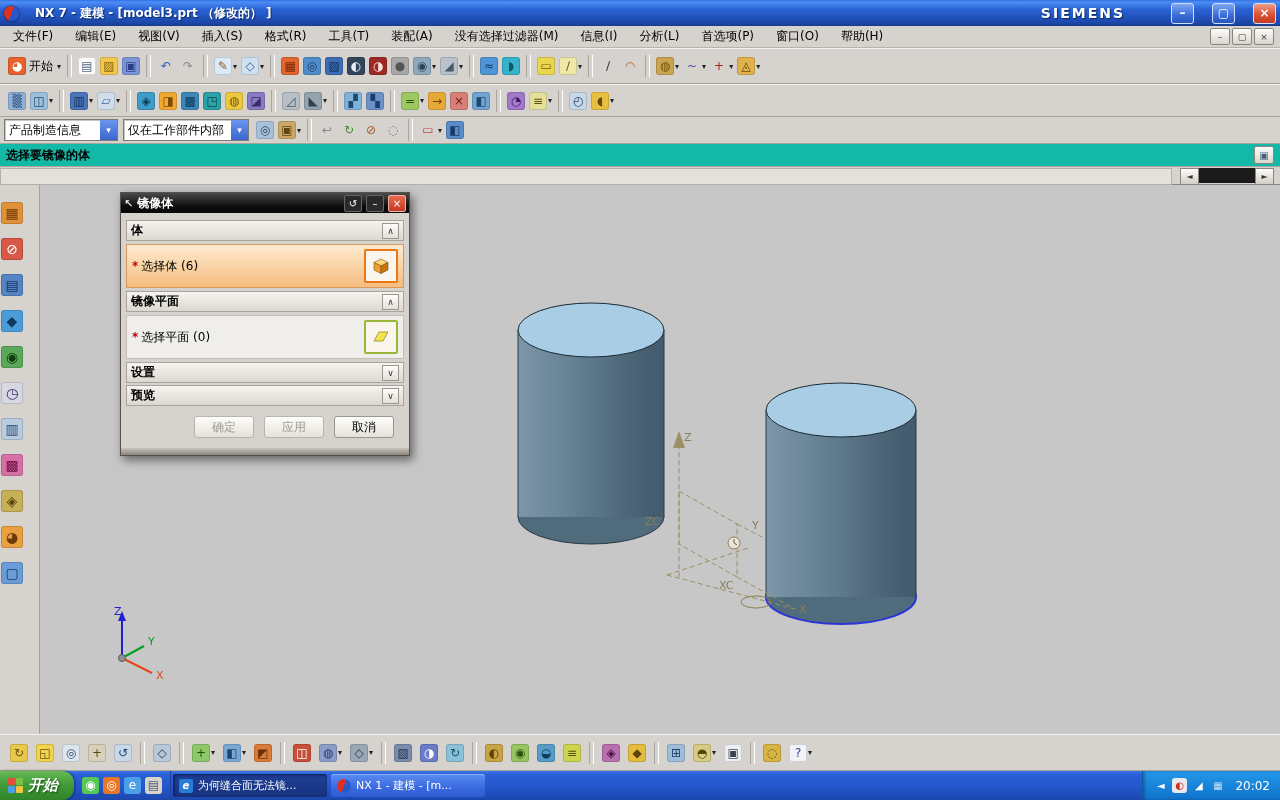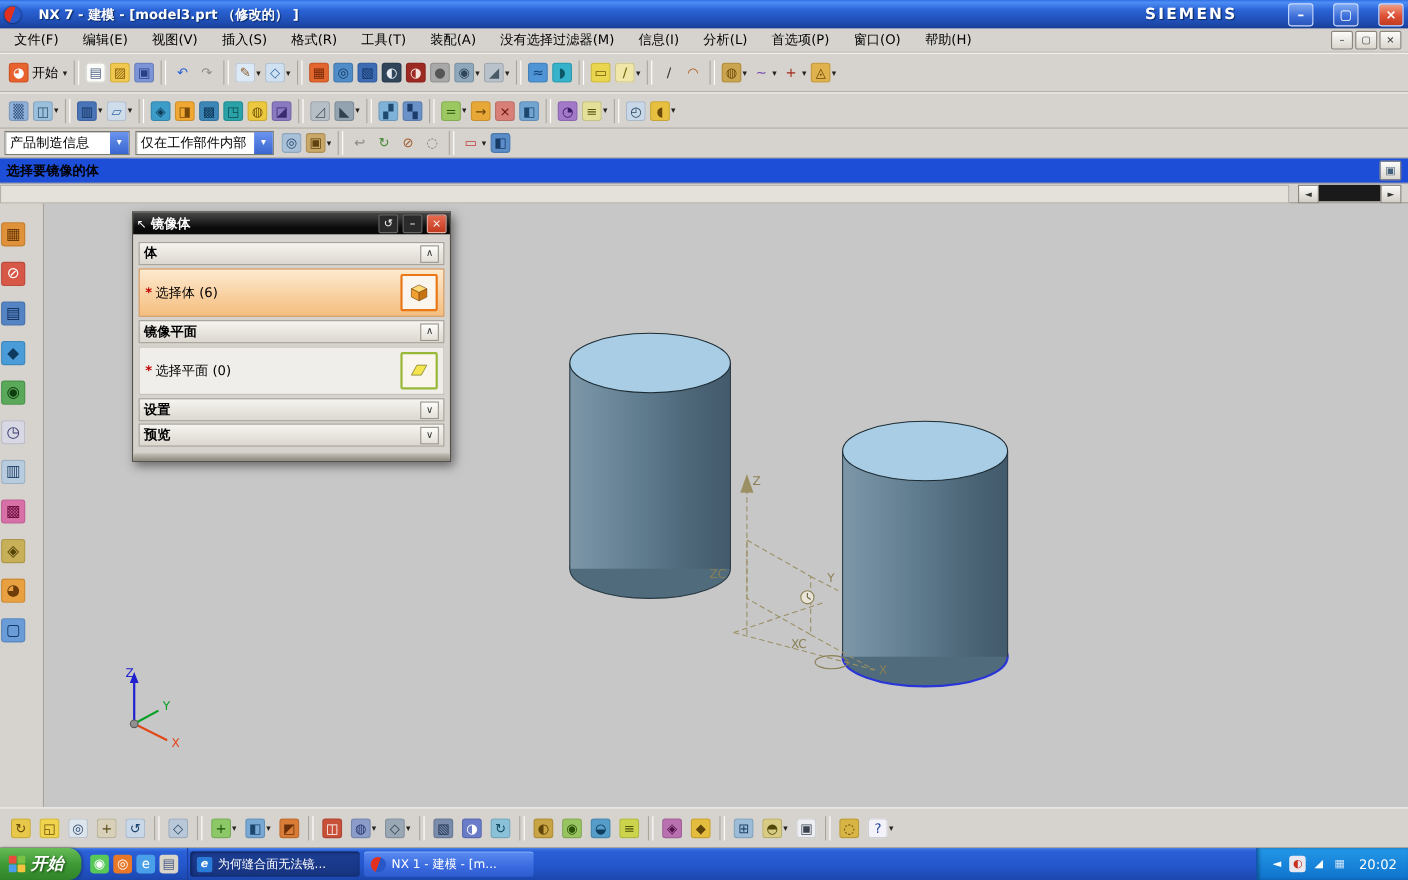--- a/index.html
+++ b/index.html
@@ -49,21 +49,21 @@
   
   .filterbar{top:117px;height:27px;background:#d6d3ce;border-bottom:1px solid #a8a49c;
     display:flex;align-items:center;padding:0 4px;gap:5px;}
   .combo{display:flex;align-items:center;height:20px;background:#fff;
     border:1px solid #7a7a72;box-shadow:inset 1px 1px 0 #c8c8c0;}
   .combo-text{padding:0 4px;white-space:nowrap;font-size:12px;}
   .combo-arrow{width:17px;height:100%;background:linear-gradient(#6a94ee,#3a66d0);
     color:#fff;display:flex;align-items:center;justify-content:center;font-size:9px;}
 
   
-  .promptbar{top:144px;height:23px;background:#1d4ed8;border-bottom:1px solid #a8a49c;
+  .promptbar{top:144px;height:23px;background:#14b8a6;border-bottom:1px solid #a8a49c;
     display:flex;align-items:center;padding:0 6px;font-weight:bold;}
   .promptpanel{margin-left:auto;width:18px;height:16px;border:1px solid #8a867e;border-radius:2px;
     background:linear-gradient(#fcfcfa,#dad6ce);display:flex;align-items:center;justify-content:center;
     font-size:10px;color:#44607a;}
   .scrollrow{top:167px;height:18px;background:#d6d3ce;border-bottom:1px solid #8a867e;}
   .scrolltrack{position:absolute;left:0;top:1px;right:108px;height:15px;background:#e4e1da;
     border:1px solid #b4b0a8;}
   .scrollcluster{position:absolute;right:6px;top:1px;display:flex;height:15px;}
   .scrollbtn{width:17px;height:15px;border:1px solid #8a867e;background:linear-gradient(#fcfcfa,#d2cec6);
     display:flex;align-items:center;justify-content:center;font-size:8px;color:#333;}
@@ -570,20 +570,25 @@
     <div class="sec">
       <span>设置</span>
       <span class="chev">∨</span>
     </div>
 
     <div class="sec">
       <span>预览</span>
       <span class="chev">∨</span>
     </div>
 
+    <div class="dlg-buttons">
+      <span class="btn disabled">确定</span>
+      <span class="btn disabled">应用</span>
+      <span class="btn">取消</span>
+    </div>
   </div>
   <div class="dlg-footer"></div>
 </div>
 
 <div class="abs toolbar bottombar">
   <span class="iconstrip">
       <span class="tbbtn">
         <span class="tbicon" style="background: rgb(232, 200, 74); color: rgb(106, 78, 8);">↻</span>
       </span>
       <span class="tbbtn">

